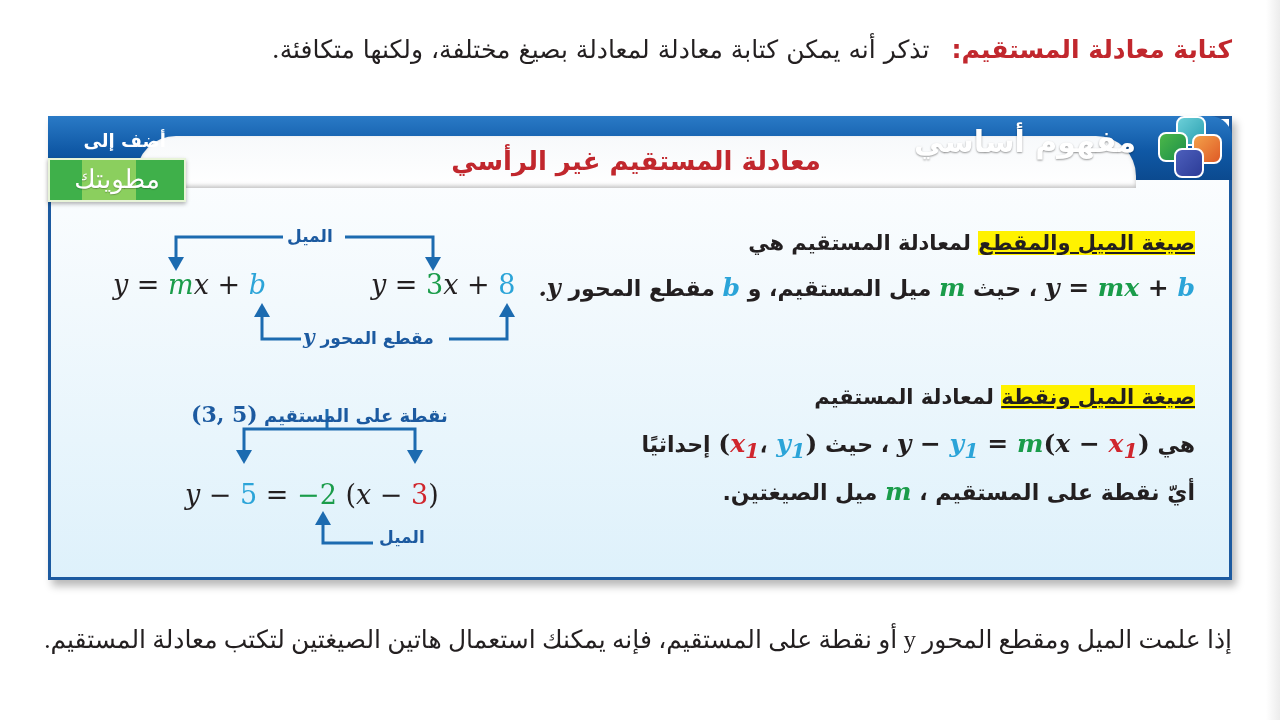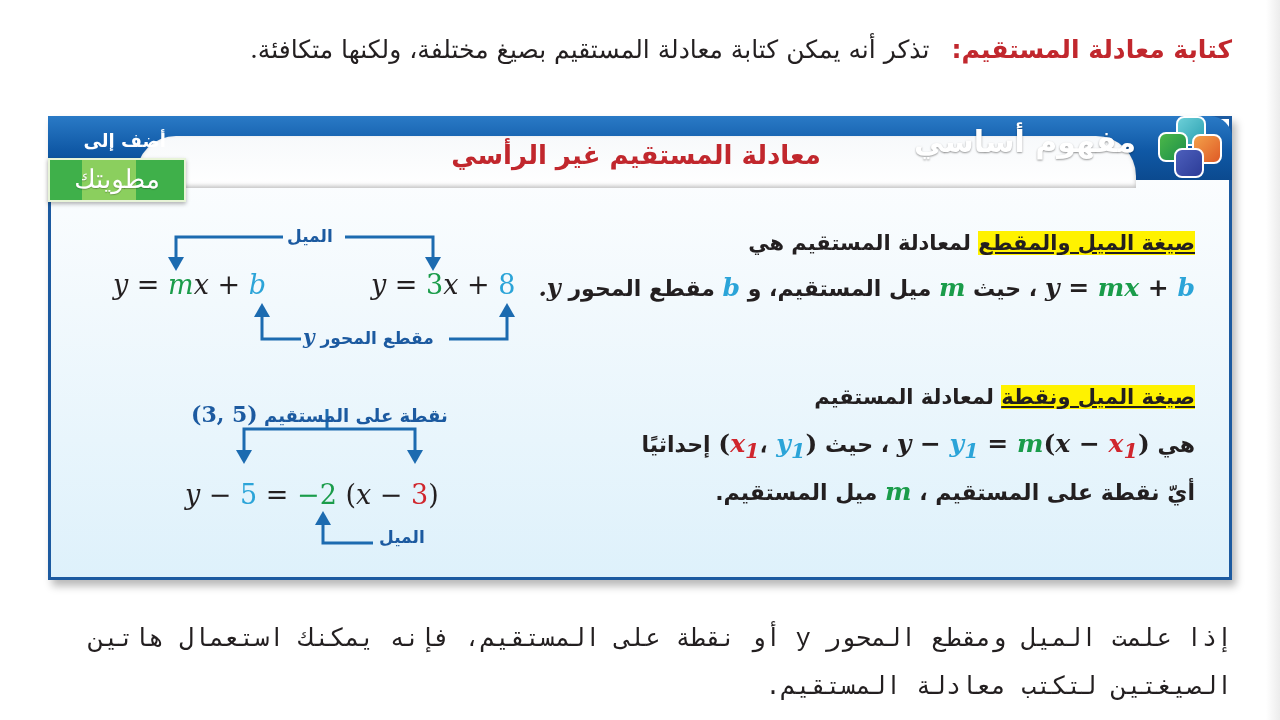--- a/index.html
+++ b/index.html
@@ -18,21 +18,21 @@
   .concept { position: absolute; left: 48px; top: 116px; width: 1184px; height: 464px;
     border: 3px solid #1c5aa0; background: linear-gradient(to bottom, #ffffff 0%, #f2f9fd 40%, #def1fb 100%);
     box-shadow: 4px 6px 8px rgba(0,0,0,0.28); }
 
   .header-bar { position: absolute; left: -3px; top: -3px; width: 1184px; height: 64px;
     background: linear-gradient(to bottom, #2a7ac6 0%, #0f58a5 55%, #0b4a8f 100%);
     border-top-right-radius: 22px; }
   .header-tab { position: absolute; left: 88px; top: 20px; width: 1000px; height: 52px;
     background: linear-gradient(to bottom, #f7f9fb, #ffffff); border-radius: 40px 40px 0 0;
     box-shadow: 0 -2px 4px rgba(0,0,0,0.25) inset; }
-  .header-title { position: absolute; left: 0; right: 0; top: 4px; text-align: center;
+  .header-title { position: absolute; left: 0; right: 0; top: 10px; text-align: center;
     font-family: "DejaVu Sans", sans-serif; font-weight: bold; font-size: 26px; color: #c1272d; direction: rtl; }
 
   .concept-label { position: absolute; right: 96px; top: 8px; font-family: "DejaVu Sans", sans-serif;
     font-weight: bold; font-size: 30px; color: #ffffff; direction: rtl; text-shadow: 0 1px 2px rgba(0,0,0,0.4); }
 
   .logo { position: absolute; right: 8px; top: -2px; width: 66px; height: 66px; }
   .logo span { position: absolute; width: 30px; height: 30px; border-radius: 8px; border: 2.5px solid #ffffff; }
   .logo .sq1 { left: 18px; top: 2px; background: linear-gradient(135deg, #6ccfd8, #2a9fb0); }
   .logo .sq2 { left: 0px; top: 18px; background: linear-gradient(135deg, #4cb748, #1b8f4a); }
   .logo .sq3 { left: 34px; top: 20px; background: linear-gradient(135deg, #f3a14a, #df5a26); }
@@ -60,30 +60,30 @@
   .math { direction: ltr; unicode-bidi: isolate; font-family: "DejaVu Serif", serif; font-weight: bold; }
 
   
   .eq { position: absolute; font-family: "DejaVu Serif", serif; font-weight: normal; font-size: 27px; white-space: nowrap; direction: ltr; }
   .eq i { font-style: italic; }
   .dlabel { position: absolute; font-family: "DejaVu Sans", sans-serif; font-weight: bold; font-size: 17px;
     color: #1c5aa0; direction: rtl; white-space: nowrap; }
   svg.arrows { position: absolute; left: 0; top: 0; overflow: visible; }
 
   .outro { position: absolute; top: 616px; right: 48px; width: 1190px; direction: rtl; text-align: right;
-    font-family: Liberation Mono, monospace; font-size: 25px; line-height: 48px; }
+    font-family: Liberation Serif, serif; font-size: 25px; line-height: 48px; }
 </style>
 </head>
 <body>
 
 <div class="right-edge"></div>
 
 <p class="intro">
   <span class="lead">كتابة معادلة المستقيم:</span>
-  <span>تذكر أنه يمكن كتابة معادلة المستقيم بصيغ مختلفة، ولكنها متكافئة.</span>
+  <span>تذكر أنه يمكن كتابة معادلة لمعادلة بصيغ مختلفة، ولكنها متكافئة.</span>
 </p>
 
 <div class="concept">
   <div class="header-bar">
     <div class="header-tab">
       <div class="header-title">معادلة المستقيم غير الرأسي</div>
     </div>
     <div class="concept-label">مفهوم أساسي</div>
     <div class="logo">
       <span class="sq1"></span>
@@ -120,21 +120,21 @@
   <div class="rtext" style="right:34px; top:310px; font-size:22px;">
     <span>هي</span>
     <span class="math" style="font-size:25px;"><i class="v">y</i> − <i class="v cyan">y<sub>1</sub></i> = <i class="m">m</i>(<i class="v">x</i> − <i class="v red">x<sub>1</sub></i>)</span>
     <span>، حيث</span>
     <span class="math" style="font-size:25px;">(<i class="v red">x<sub>1</sub></i>، <i class="v cyan">y<sub>1</sub></i>)</span>
     <span>إحداثيًا</span>
   </div>
   <div class="rtext" style="right:34px; top:358px; font-size:22px;">
     <span>أيّ نقطة على المستقيم ،</span>
     <i class="m" style="font-size:25px;">m</i>
-    <span>ميل المستقيم.</span>
+    <span>ميل الصيغتين.</span>
   </div>
 
   <svg class="arrows" width="500" height="300">
     <g stroke="#1c6bb0" stroke-width="3" fill="none">
       <polyline points="125,140 125,118 232,118"></polyline>
       <polyline points="294,118 382,118 382,140"></polyline>
       <polyline points="211,196 211,220 250,220"></polyline>
       <polyline points="398,220 456,220 456,196"></polyline>
       <polyline points="193,333 193,310 276,310 276,290 276,310 364,310 364,333"></polyline>
       <polyline points="272,404 272,424 322,424"></polyline>

